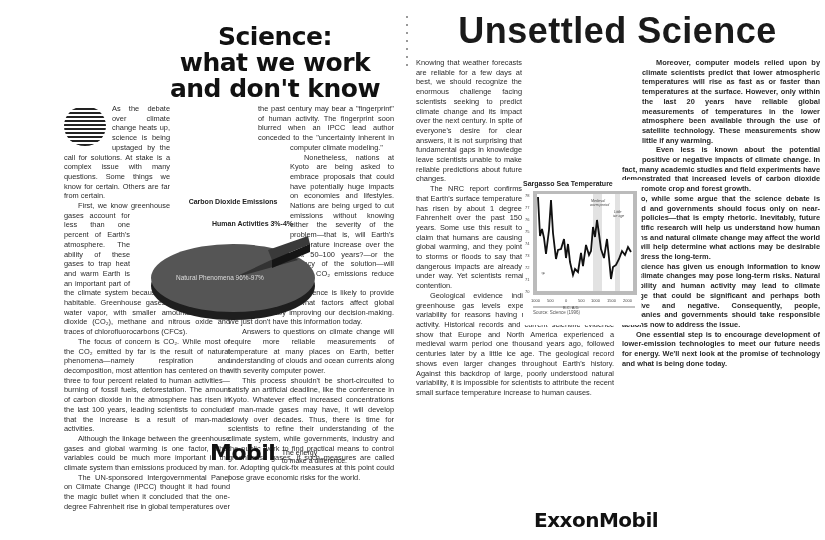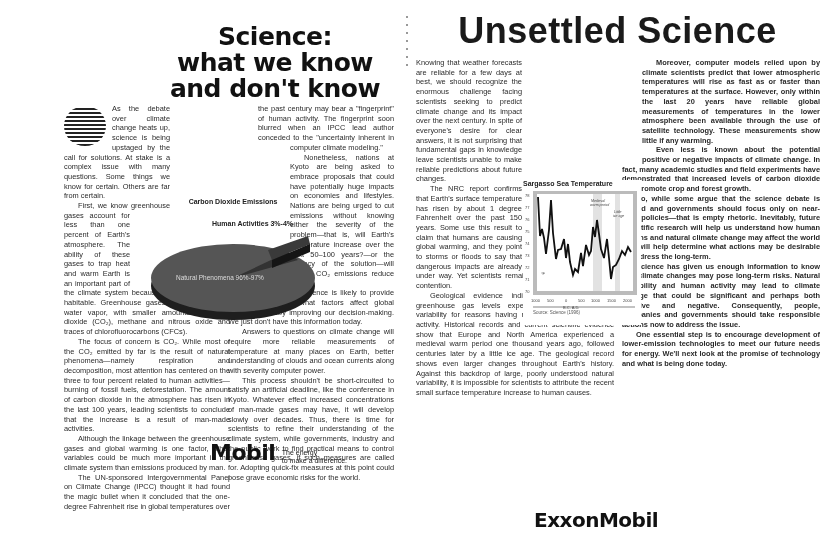--- a/index.html
+++ b/index.html
@@ -29,21 +29,21 @@
   .logo-mobil .wm { font-family:"DejaVu Sans", sans-serif; font-weight:bold; font-size:22px; color:#111; letter-spacing:-0.5px; }
   .logo-mobil .tag { display:inline-block; font-size:7px; line-height:8px; color:#222; vertical-align:bottom; margin-left:2px; }
   .logo-xom { position:absolute; left:124px; top:508px; font-family:"DejaVu Sans", sans-serif; font-weight:bold; font-size:20px; color:#111; letter-spacing:-0.5px; }
 </style>
 </head>
 <body>
 
 <div class="page left">
   <div class="t1">
     <div>Science:</div>
-    <div>what we know</div>
+    <div>what we work</div>
     <div>and don't know</div>
   </div>
 
   <div class="col" style="left:64px; top:104px; width:166px;">
     <div class="globe"></div>
     <div class="sh" style="width:60px;height:112px;"></div>
     <div class="sh" style="width:100px;height:72px;"></div>
     <p class="ni">As the debate over climate change heats up, science is being upstaged by the call for solutions. At stake is a complex issue with many questions. Some things we know for certain. Others are far from certain.</p>
     <p>First, we know greenhouse gases account for less than one percent of Earth's atmosphere. The ability of these gases to trap heat and warm Earth is an important part of the climate system because it makes our planet habitable. Greenhouse gases consist largely of water vapor, with smaller amounts of carbon dioxide (CO₂), methane and nitrous oxide and traces of chlorofluorocarbons (CFCs).</p>
     <p>The focus of concern is CO₂. While most of the CO₂ emitted by far is the result of natural phenomena—namely respiration and decomposition, most attention has centered on the three to four percent related to human activities—burning of fossil fuels, deforestation. The amount of carbon dioxide in the atmosphere has risen in the last 100 years, leading scientists to conclude that the increase is a result of man-made activities.</p>

